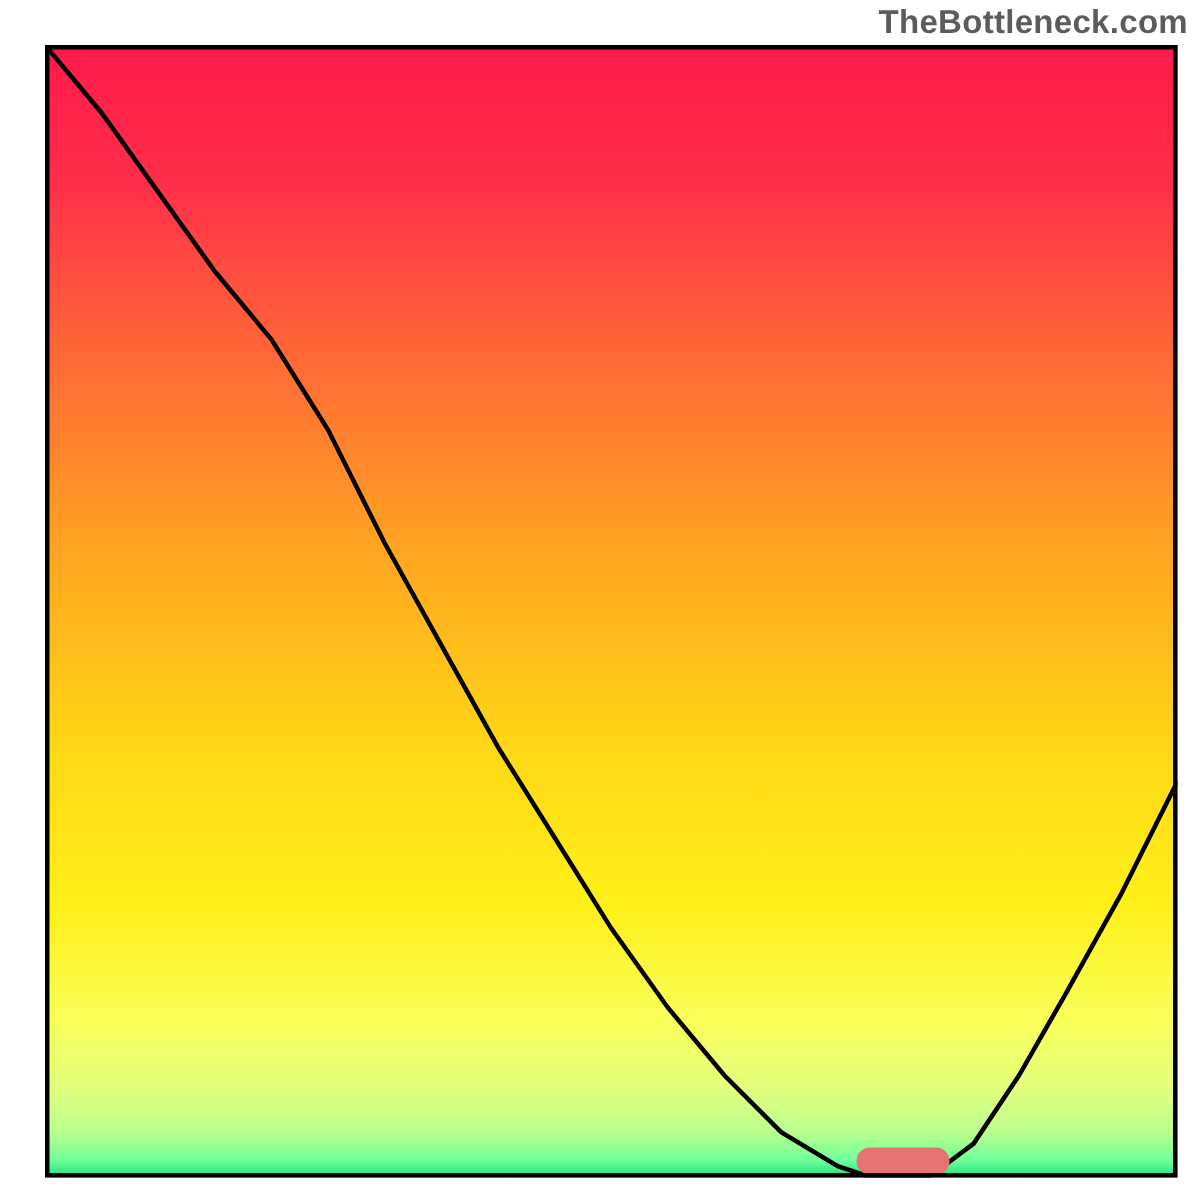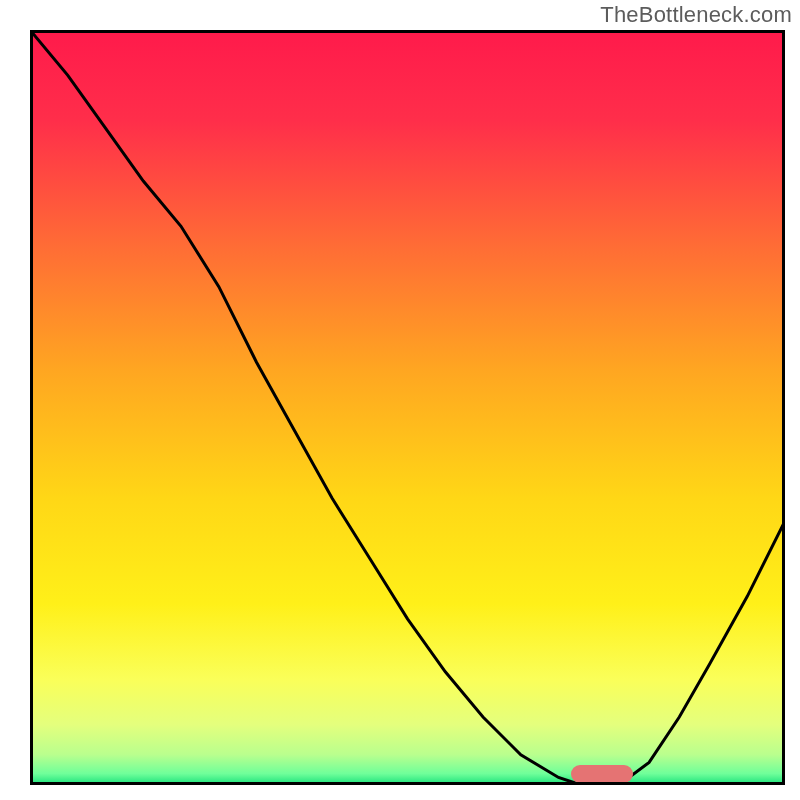--- a/index.html
+++ b/index.html
@@ -9,21 +9,21 @@
     height: 800px;
     overflow: hidden;
     font-family: Arial, Helvetica, sans-serif;
     background: #ffffff;
   }
   .watermark {
     position: absolute;
     top: 2px;
     right: 8px;
     font-size: 22px;
-    font-weight: 400;
+    font-weight: 700;
     color: #5c5c5c;
     letter-spacing: 0.2px;
   }
   .frame {
     position: absolute;
     box-sizing: border-box;
     border: 3px solid #000;
   }
   .marker {
     position: absolute;

